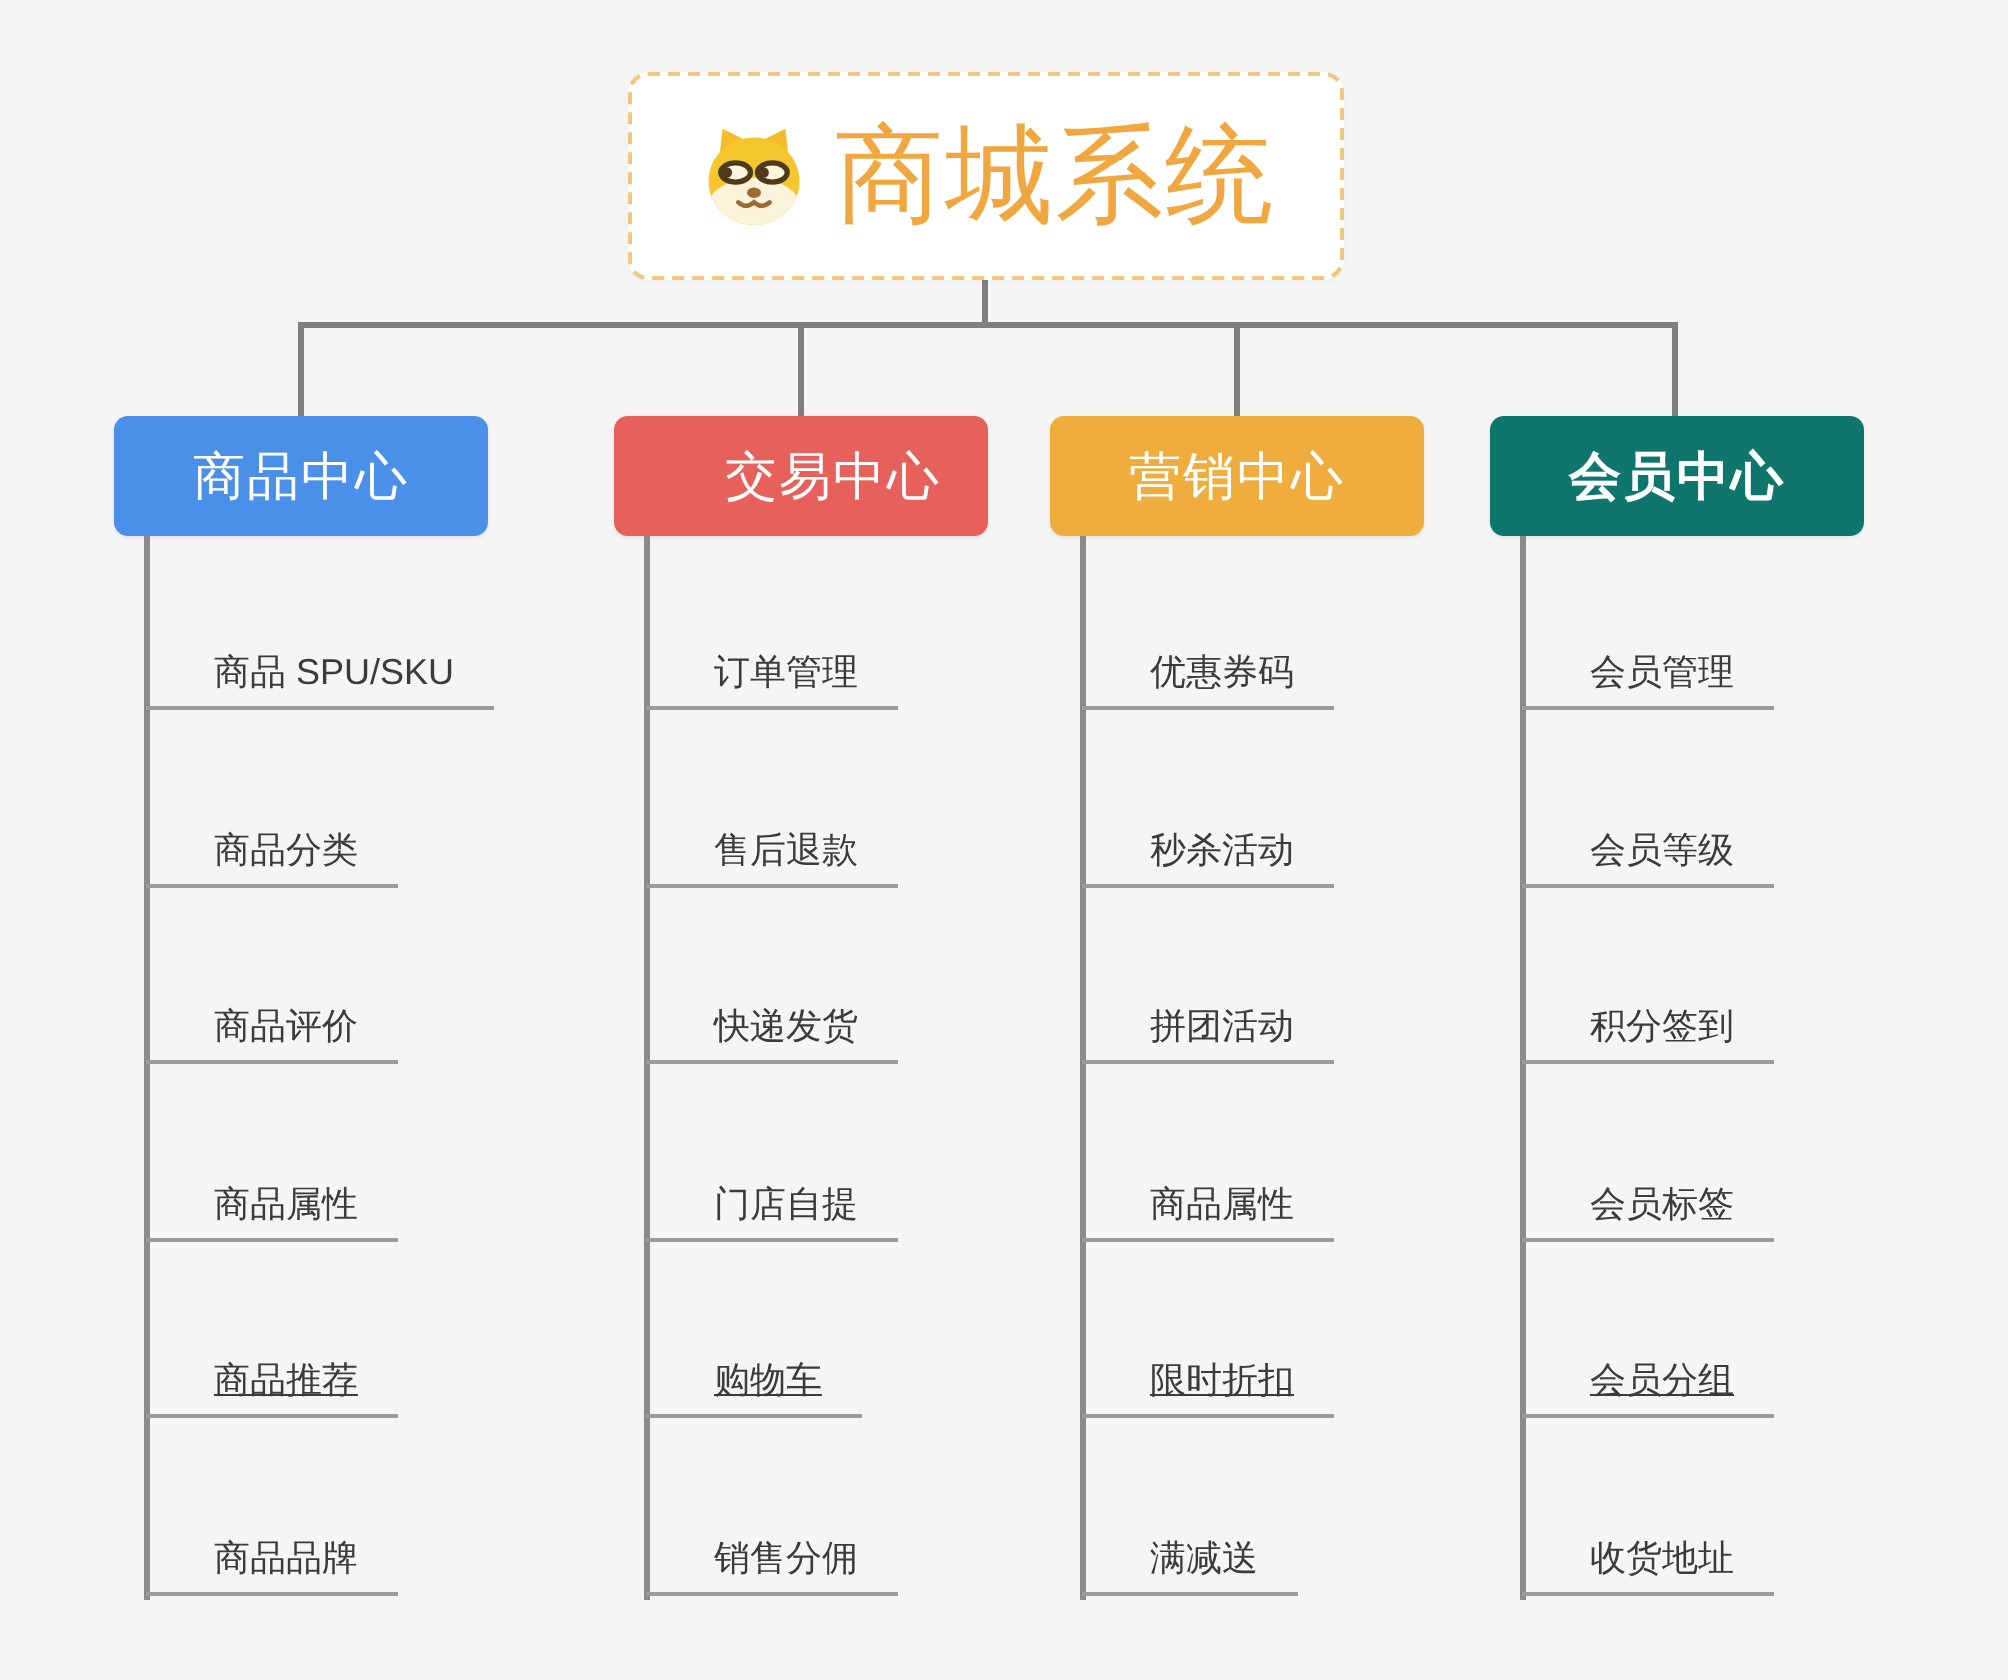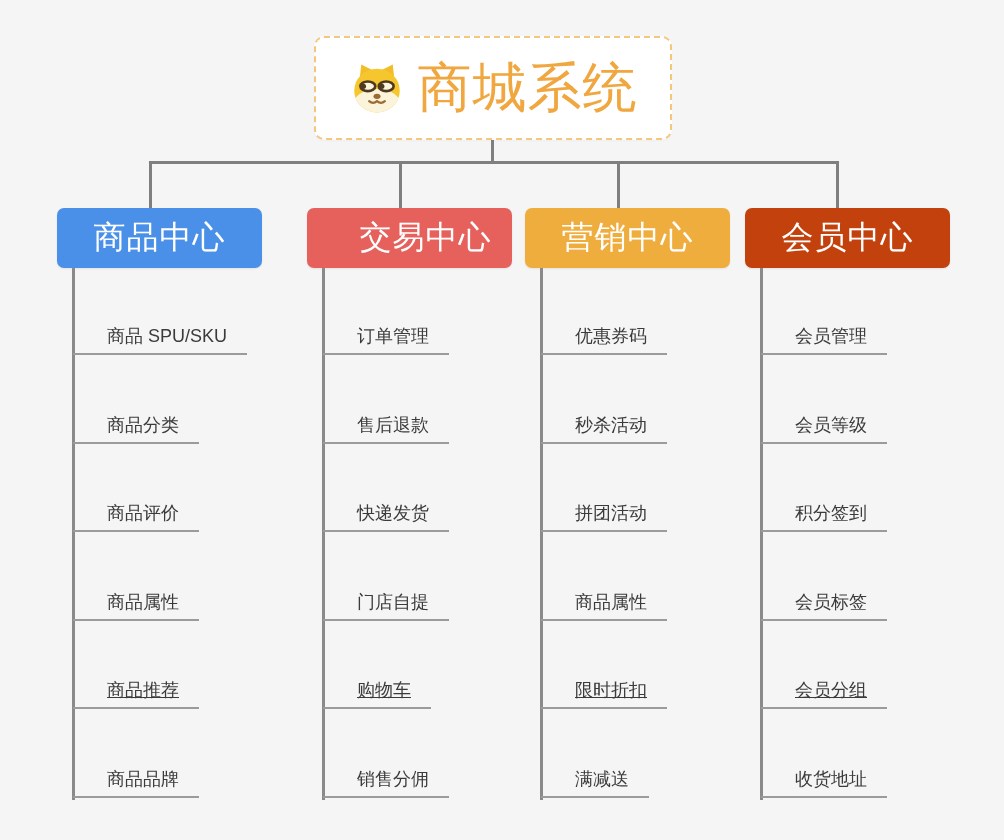--- a/index.html
+++ b/index.html
@@ -29,23 +29,23 @@
     border: 2px dashed #f3c87e;
     border-radius: 10px;
     display: flex; align-items: center; justify-content: center; gap: 13px;
     box-shadow: 0 1px 2px rgba(0,0,0,0.03);
   }
   .root-title { font-size: 54px; font-weight: 500; letter-spacing: 1px; color: #f0a73f; }
   .dog-icon { width: 56px; height: 52px; display: block; }
 
   
   .branch {
-    position: absolute; top: 208px; width: 205px; height: 60px;
+    position: absolute; top: 208px; width: 187px; height: 60px;
     border-radius: 7px;
-    color: #ffffff; font-size: 32px; letter-spacing: 1px;
+    color: #ffffff; font-size: 26px; letter-spacing: 1px;
     display: flex; align-items: center; justify-content: center;
     box-shadow: 0 1px 2px rgba(0,0,0,0.08);
   }
   .b0 { left: 57px;  background: #4a90e8; }
   .b1 { left: 307px; background: #e6605c; padding-left: 32px; }
   .b2 { left: 525px; background: #efad3e; }
   .b3 { left: 745px; background: #6fbf45; }
 
   
   .trunk { position: absolute; top: 268px; width: 3px; height: 532px; background: #8a8a8a; }
@@ -95,21 +95,21 @@
         <ellipse cx="32" cy="38.5" rx="4" ry="3" fill="#9c6b33"></ellipse>
         <path d="M23 44 Q27.5 48 32 44 Q36.5 48 41 44" stroke="#9c6b33" stroke-width="2.5" fill="none" stroke-linecap="round"></path>
       </svg>
     </span>
     <span class="root-title">商城系统</span>
   </div>
 
   <div class="branch b0" style="background: rgb(74, 144, 232);">商品中心</div>
   <div class="branch b1" style="background: rgb(230, 96, 92);">交易中心</div>
   <div class="branch b2" style="background: rgb(239, 173, 62);">营销中心</div>
-  <div class="branch b3" style="background: #c2410c;">会员中心</div>
+  <div class="branch b3" style="background: #0f766e; font-weight: bold;">会员中心</div>
 
   <div class="trunk t0"></div>
   <div class="trunk t1"></div>
   <div class="trunk t2"></div>
   <div class="trunk t3"></div>
 
   <div class="leaf c0 r0">商品 SPU/SKU</div>
   <div class="leaf c0 r1">商品分类</div>
   <div class="leaf c0 r2">商品评价</div>
   <div class="leaf c0 r3">商品属性</div>

